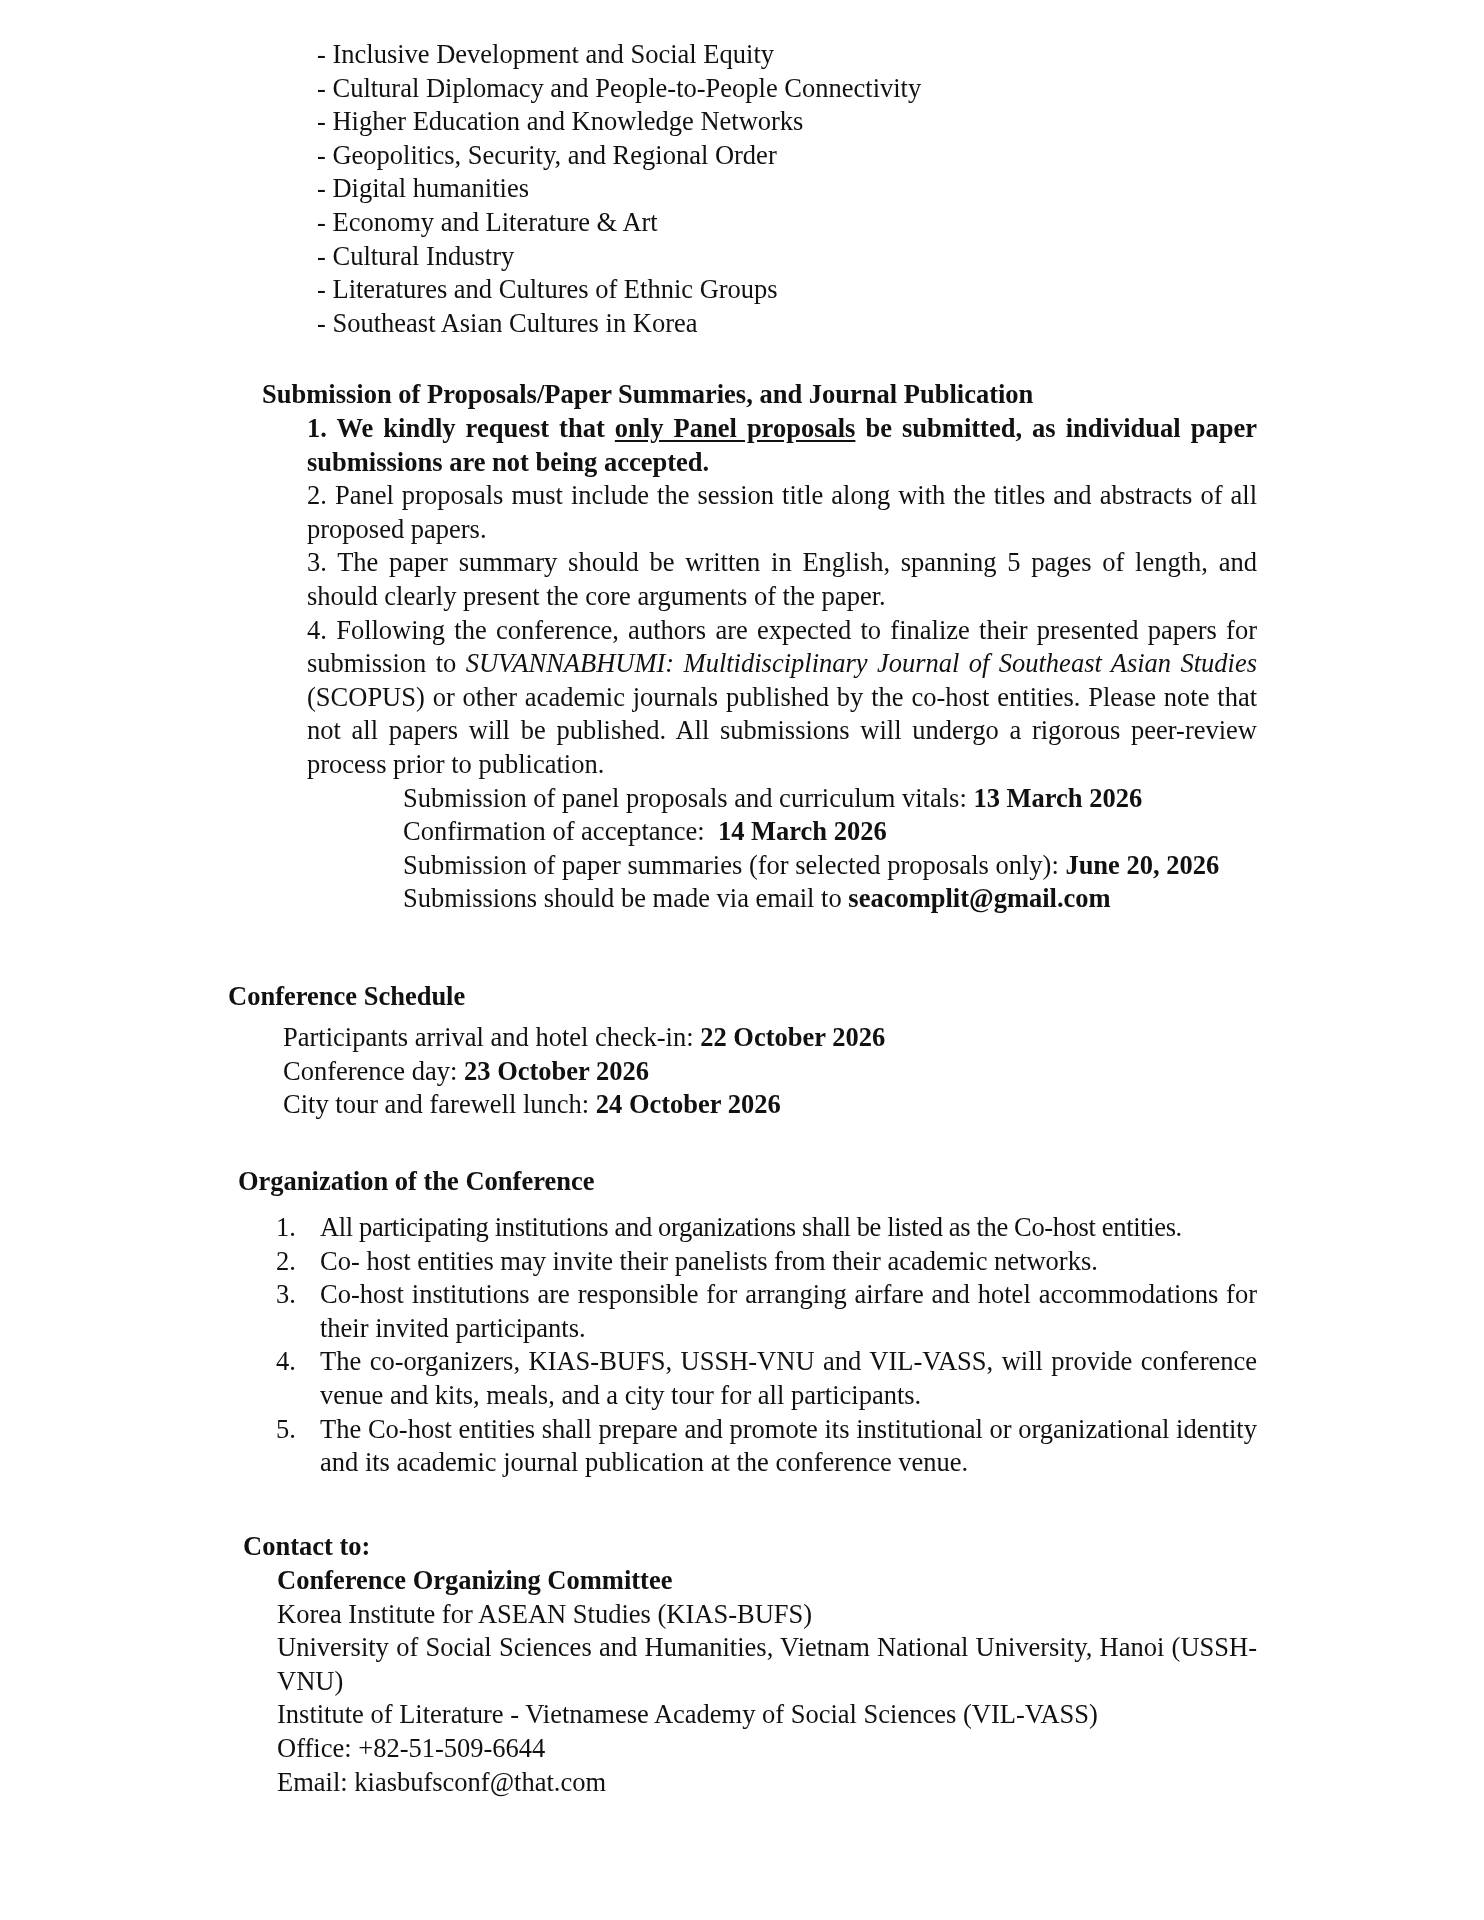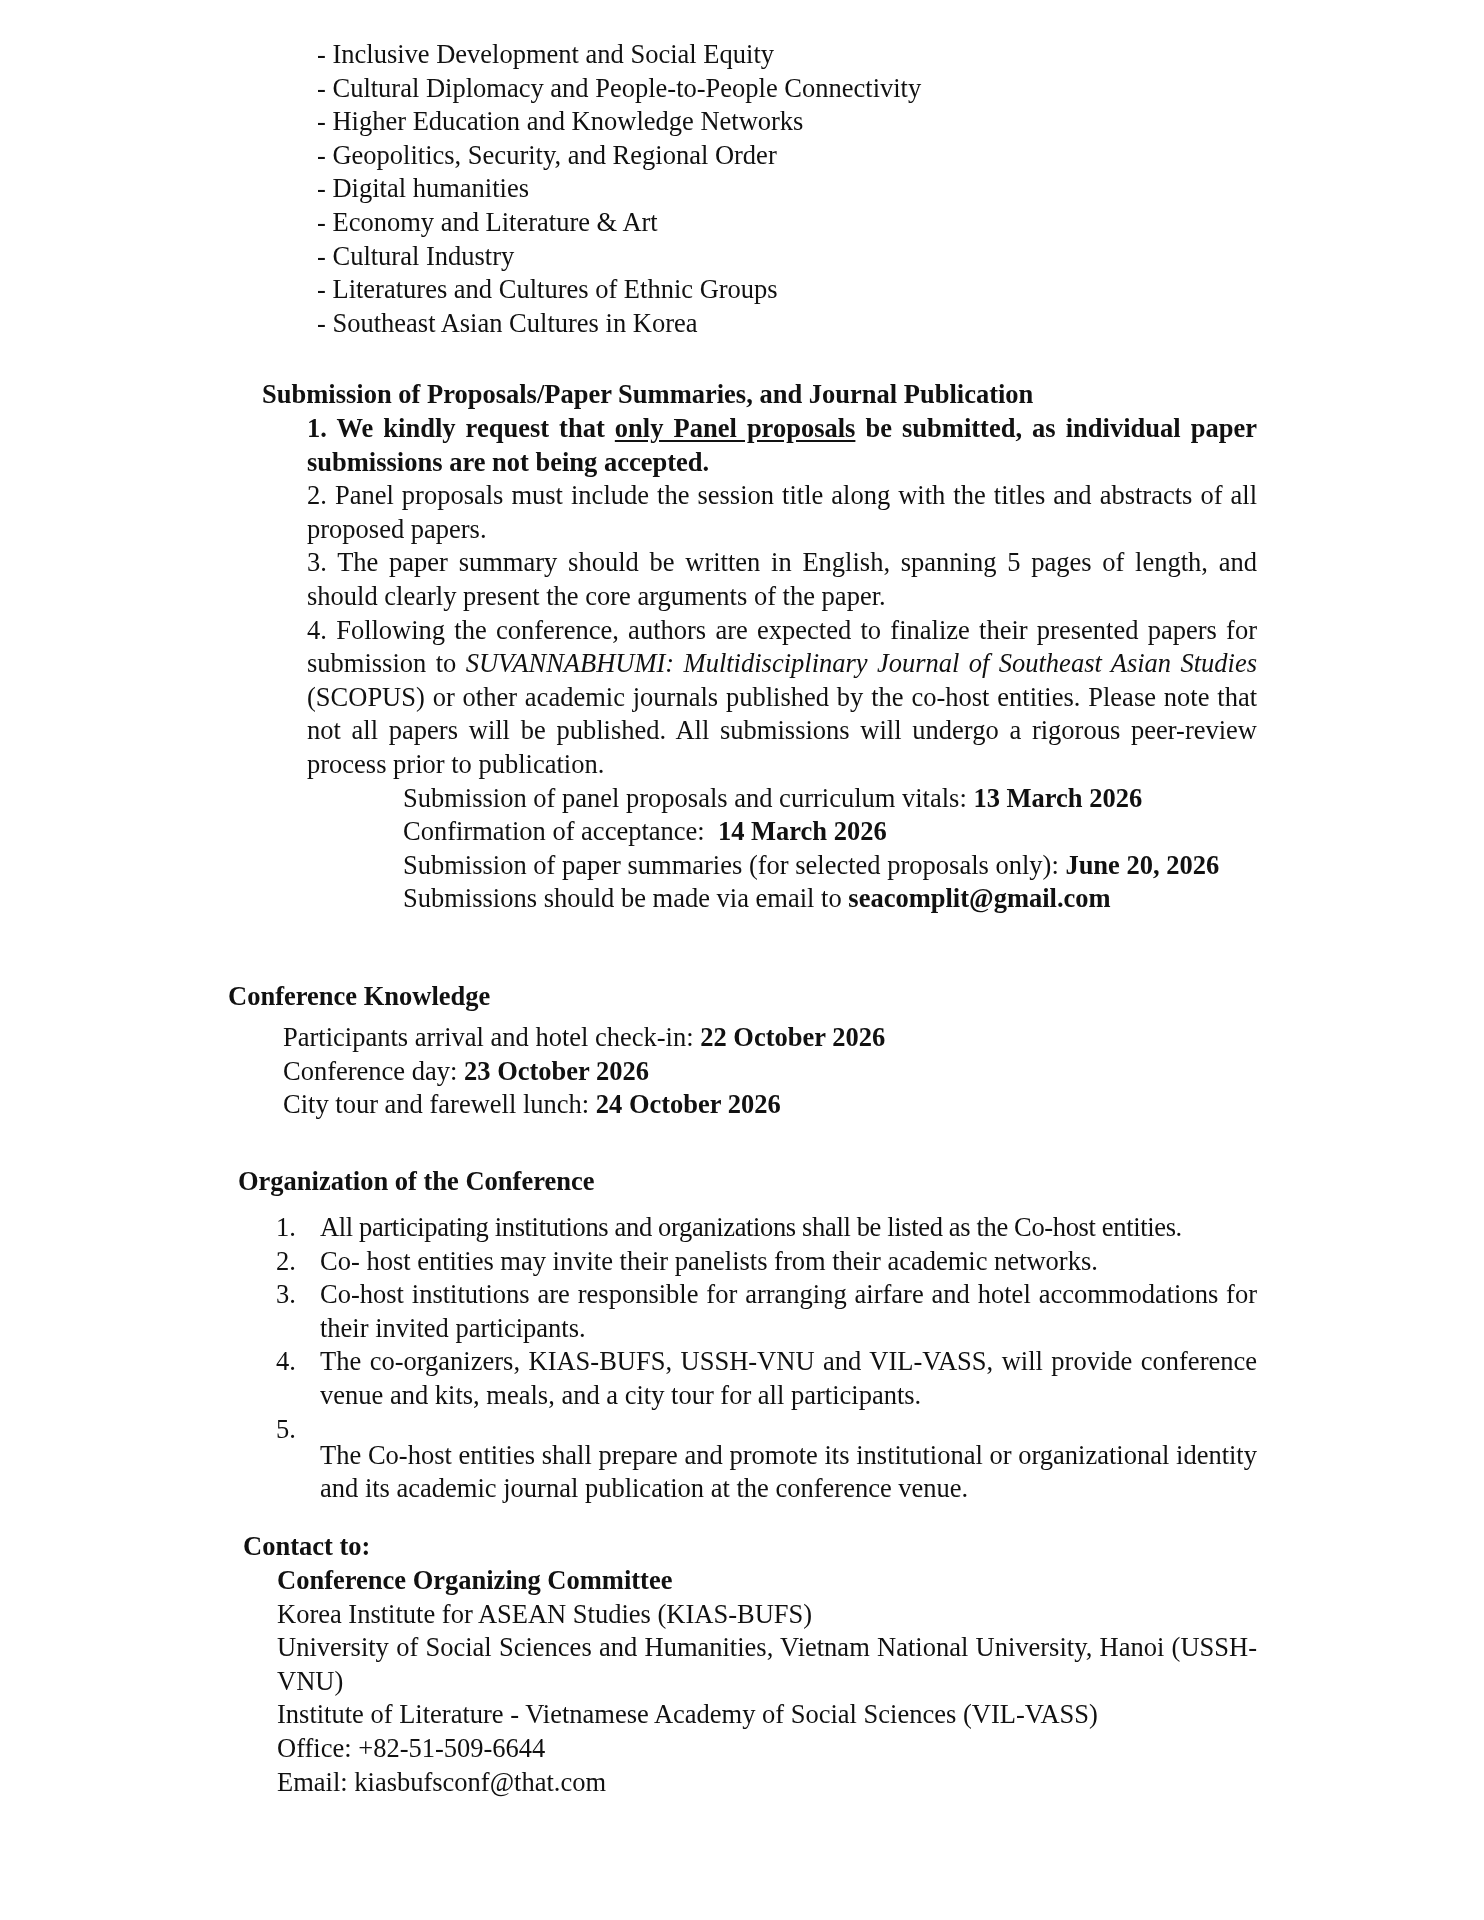--- a/index.html
+++ b/index.html
@@ -46,21 +46,21 @@
     <span>4. Following the conference, authors are expected to finalize their presented papers for submission to </span><span class="it">SUVANNABHUMI: Multidisciplinary Journal of Southeast Asian Studies</span><span> (SCOPUS) or other academic journals published by the co-host entities. Please note that not all papers will be published. All submissions will undergo a rigorous peer-review process prior to publication.</span>
   </div>
   <div style="padding-left:96px;">
     <div class="line"><span>Submission of panel proposals and curriculum vitals: </span><span class="bold">13 March 2026</span></div>
     <div class="line" style="white-space:pre;"><span>Confirmation of acceptance:  </span><span class="bold">14 March 2026</span></div>
     <div class="line"><span>Submission of paper summaries (for selected proposals only): </span><span class="bold">June 20, 2026</span></div>
     <div class="line"><span>Submissions should be made via email to </span><span class="bold">seacomplit@gmail.com</span></div>
   </div>
 </div>
 
-<div class="block heading line" style="left:228px; top:980px;">Conference Knowledge</div>
+<div class="block heading line" style="left:228px; top:980px;">Conference Schedule</div>
 <div class="block" style="left:283px; top:1021px;">
   <div class="line"><span>Participants arrival and hotel check-in: </span><span class="bold">22 October 2026</span></div>
   <div class="line"><span>Conference day: </span><span class="bold">23 October 2026</span></div>
   <div class="line"><span>City tour and farewell lunch: </span><span class="bold">24 October 2026</span></div>
 </div>
 
 <div class="block heading line" style="left:238px; top:1165px;">Organization of the Conference</div>
 <div class="block" style="left:276px; top:1211px; width:981px;">
   <div class="numrow">
       <span class="num">1.</span>
@@ -73,21 +73,21 @@
   <div class="numrow">
       <span class="num">3.</span>
       <span class="txt" style="text-align-last:left;">Co-host institutions are responsible for arranging airfare and hotel accommodations for their invited participants.</span>
     </div>
   <div class="numrow">
       <span class="num">4.</span>
       <span class="txt" style="text-align-last:left;">The co-organizers, KIAS-BUFS, USSH-VNU and VIL-VASS, will provide conference venue and kits, meals, and a city tour for all participants.</span>
     </div>
   <div class="numrow">
       <span class="num">5.</span>
-      <span class="txt" style="text-align-last:left;margin-top:26px;">The Co-host entities shall prepare and promote its institutional or organizational identity and its academic journal publication at the conference venue.</span>
+      <span class="txt" style="text-align-last:left;">The Co-host entities shall prepare and promote its institutional or organizational identity and its academic journal publication at the conference venue.</span>
     </div>
 </div>
 
 <div class="block heading line" style="left:220px; top:1530px;margin-left:23px;">Contact to:</div>
 <div class="block" style="left:277px; top:1564px; width:980px;">
   <div class="line bold">Conference Organizing Committee</div>
   <div class="line">Korea Institute for ASEAN Studies (KIAS-BUFS)</div>
   <div class="just">University of Social Sciences and Humanities, Vietnam National University, Hanoi (USSH-VNU)</div>
   <div class="line">Institute of Literature - Vietnamese Academy of Social Sciences (VIL-VASS)</div>
   <div class="line">Office: +82-51-509-6644</div>

